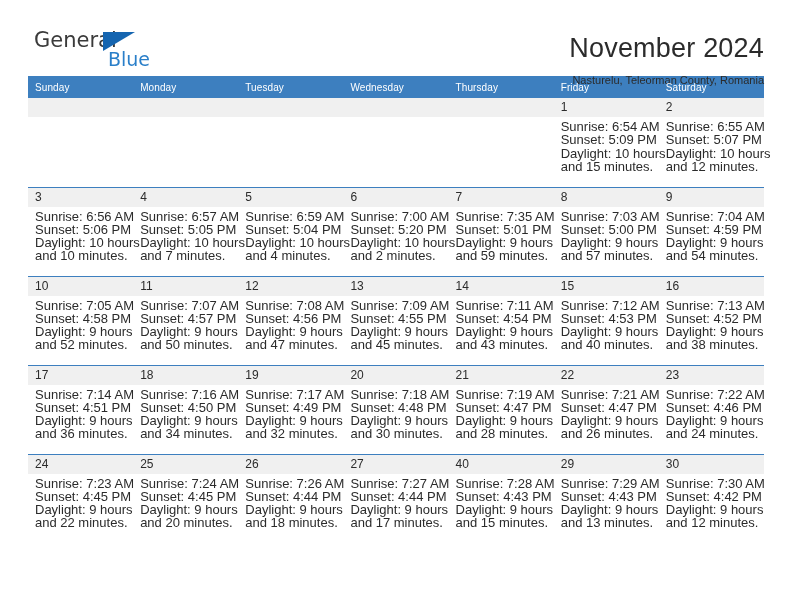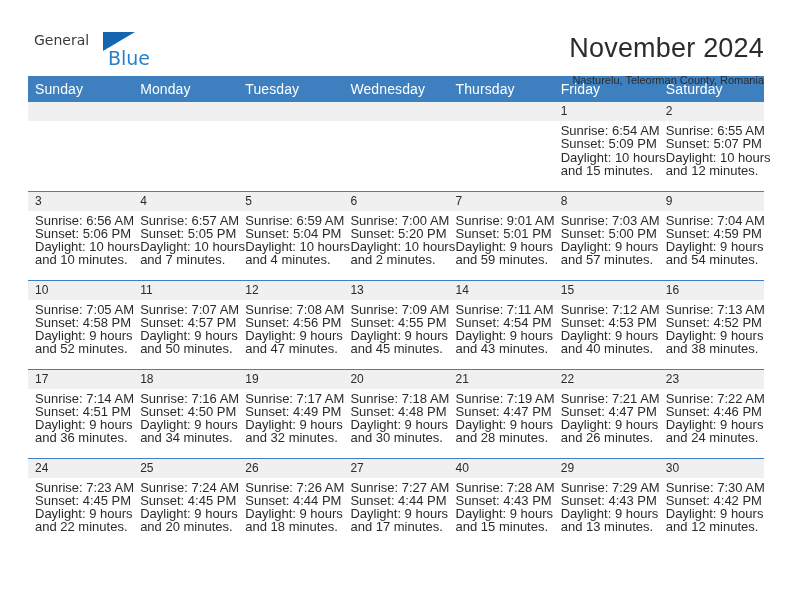--- a/index.html
+++ b/index.html
@@ -35,21 +35,21 @@
 
   .brand {
     position: relative;
     width: 160px;
     height: 52px;
     padding-left: 6px;
   }
   .brand-row1 {
     position: relative;
     display: inline-block;
-    font-size: 14px;
+    font-size: 21px;
     letter-spacing: 0px;
     color: #3a3a3a;
     line-height: 20px;
     font-family: "DejaVu Sans", sans-serif;
   }
   .brand-tri {
     position: absolute;
     left: 75px;
     top: 2px;
     width: 0;
@@ -91,21 +91,21 @@
   
   .cal {
     width: 736px;
     border-collapse: collapse;
     table-layout: fixed;
     margin-top: 2px;
   }
   .cal th {
     background: #3d7fbf;
     color: #ffffff;
-    font-size: 14px;
+    font-size: 10px;
     font-weight: normal;
     text-align: left;
     padding: 5px 0 5px 7px;
     height: 22px;
     letter-spacing: 0.1px;
   }
   .cal td {
     vertical-align: top;
     width: 105.14px;
     height: 89px;
@@ -267,21 +267,21 @@
             <div class="info">
               <div>Sunrise: 7:00 AM</div>
               <div>Sunset: 5:20 PM</div>
               <div>Daylight: 10 hours</div>
               <div>and 2 minutes.</div>
             </div>
           </td>
           <td>
             <div class="daynum">7</div>
             <div class="info">
-              <div>Sunrise: 9:01 AM</div>
+              <div>Sunrise: 7:35 AM</div>
               <div>Sunset: 5:01 PM</div>
               <div>Daylight: 9 hours</div>
               <div>and 59 minutes.</div>
             </div>
           </td>
           <td>
             <div class="daynum">8</div>
             <div class="info">
               <div>Sunrise: 7:03 AM</div>
               <div>Sunset: 5:00 PM</div>

